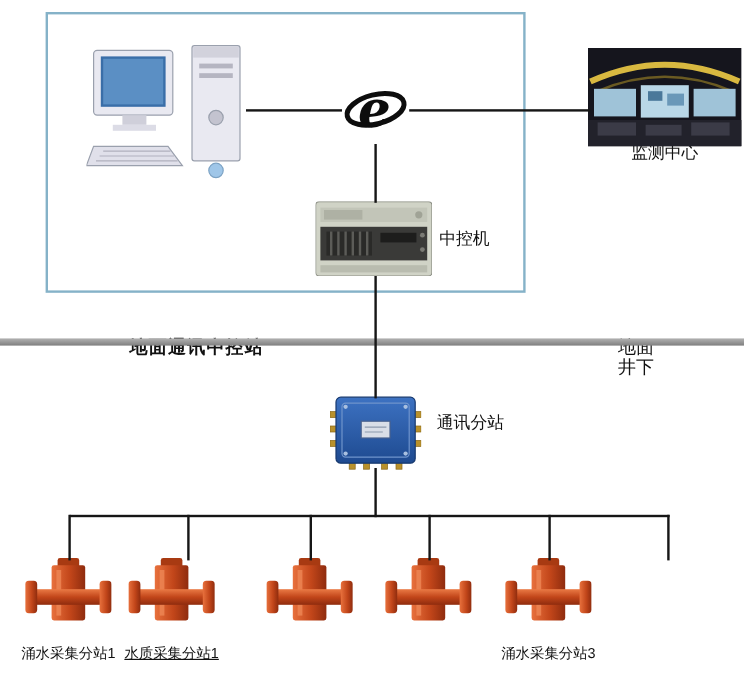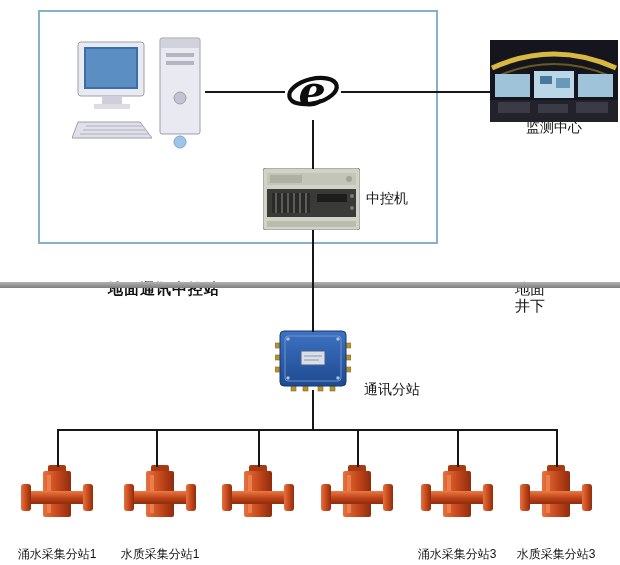--- a/index.html
+++ b/index.html
@@ -19,26 +19,26 @@
     position:absolute;left:0;top:282px;width:620px;height:6px;z-index:2;
     background:linear-gradient(180deg,#b2b2b2,#7f7f7f);
   }
   .graphic{position:absolute;z-index:3;}
   .ie-wrap{
     position:absolute;left:285px;top:64px;width:56px;height:56px;
     background:#ffffff;z-index:5;display:flex;align-items:center;justify-content:center;
   }
   .station{position:absolute;top:465px;width:96px;text-align:center;z-index:3;}
   .station .icon-holder{display:inline-block;line-height:0;}
-  .station-label{margin-top:19px;font-size:12px;color:#111;}
+  .station-label{margin-top:8px;font-size:12px;color:#111;}
   .frame-label{left:108px;top:246px;font-size:15px;font-weight:700;letter-spacing:1px;margin-top:34px;}
   .host-label{left:72px;top:151px;width:150px;text-align:center;font-size:14px;}
   .center-label{left:490px;top:119px;width:128px;text-align:center;font-size:14px;}
   .ctrl-label{left:366px;top:190px;font-size:14px;}
-  .sub-label{left:364px;top:344px;font-size:14px;margin-top:37px;}
+  .sub-label{left:364px;top:344px;font-size:14px;}
   .surface-label{left:515px;top:260px;font-size:15px;margin-top:20px;}
   .underground-label{left:515px;top:297px;font-size:15px;}
 </style>
 </head>
 <body>
 
 <div class="canvas">
 
   <svg width="0" height="0" style="position:absolute" aria-hidden="true">
     <defs>
@@ -181,21 +181,21 @@
         <rect x="22" y="6" width="28" height="46" rx="2" fill="url(#gOrangeH)"></rect>
         <rect x="26" y="10" width="4" height="38" fill="#ef8a58" opacity="0.75"></rect>
         <rect x="4" y="26" width="64" height="13" fill="url(#gOrangeV)"></rect>
         <rect x="0" y="19" width="10" height="27" rx="3" fill="url(#gOrangeH)"></rect>
         <rect x="62" y="19" width="10" height="27" rx="3" fill="url(#gOrangeH)"></rect>
       </svg>
     </span>
     <div class="station-label">涌水采集分站1</div>
   </div>
 
-  <div class="station" style="left:112px;">
+  <div class="station" style="left:95px;text-decoration:underline;">
     <span class="icon-holder">
       <svg width="72" height="58" viewBox="0 0 72 58">
         <rect x="27" y="0" width="18" height="8" rx="2" fill="#a83a12"></rect>
         <rect x="22" y="6" width="28" height="46" rx="2" fill="url(#gOrangeH)"></rect>
         <rect x="26" y="10" width="4" height="38" fill="#ef8a58" opacity="0.75"></rect>
         <rect x="4" y="26" width="64" height="13" fill="url(#gOrangeV)"></rect>
         <rect x="0" y="19" width="10" height="27" rx="3" fill="url(#gOrangeH)"></rect>
         <rect x="62" y="19" width="10" height="27" rx="3" fill="url(#gOrangeH)"></rect>
       </svg>
     </span>
@@ -235,27 +235,14 @@
         <rect x="22" y="6" width="28" height="46" rx="2" fill="url(#gOrangeH)"></rect>
         <rect x="26" y="10" width="4" height="38" fill="#ef8a58" opacity="0.75"></rect>
         <rect x="4" y="26" width="64" height="13" fill="url(#gOrangeV)"></rect>
         <rect x="0" y="19" width="10" height="27" rx="3" fill="url(#gOrangeH)"></rect>
         <rect x="62" y="19" width="10" height="27" rx="3" fill="url(#gOrangeH)"></rect>
       </svg>
     </span>
     <div class="station-label">涌水采集分站3</div>
   </div>
 
-  <div class="station" style="left:508px;">
-    <span class="icon-holder">
-      <svg width="72" height="58" viewBox="0 0 72 58">
-        <rect x="27" y="0" width="18" height="8" rx="2" fill="#a83a12"></rect>
-        <rect x="22" y="6" width="28" height="46" rx="2" fill="url(#gOrangeH)"></rect>
-        <rect x="26" y="10" width="4" height="38" fill="#ef8a58" opacity="0.75"></rect>
-        <rect x="4" y="26" width="64" height="13" fill="url(#gOrangeV)"></rect>
-        <rect x="0" y="19" width="10" height="27" rx="3" fill="url(#gOrangeH)"></rect>
-        <rect x="62" y="19" width="10" height="27" rx="3" fill="url(#gOrangeH)"></rect>
-      </svg>
-    </span>
-    <div class="station-label">水质采集分站3</div>
-  </div>
 
 </div>
 
 </body></html>

